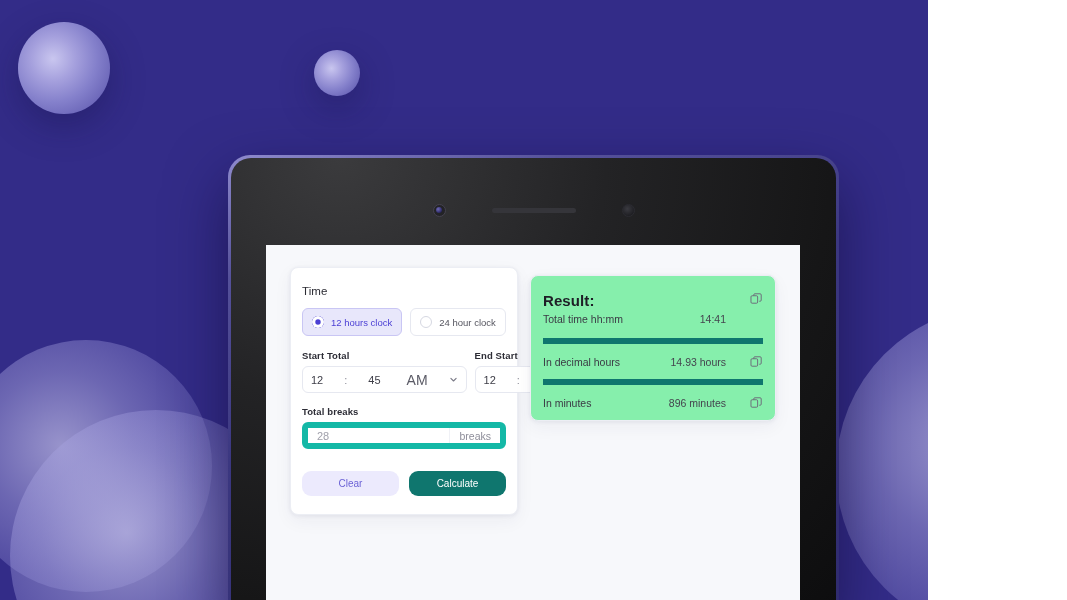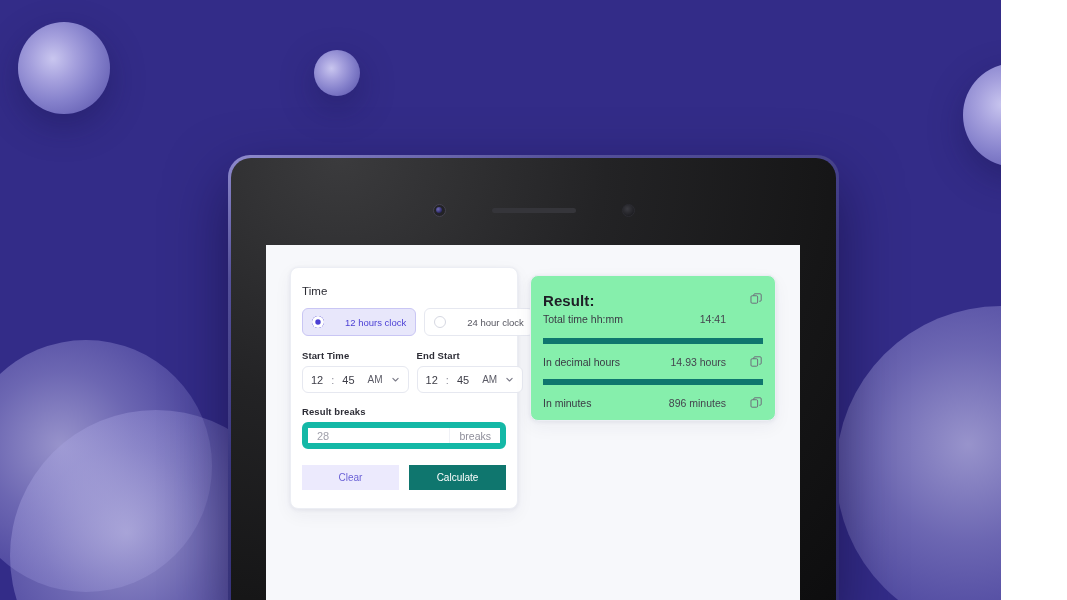--- a/index.html
+++ b/index.html
@@ -7,21 +7,21 @@
   html, body {
     width: 1067px;
     height: 600px;
     overflow: hidden;
     font-family: "Liberation Sans", sans-serif;
   }
 
   
   #backdrop {
     position: relative;
-    width: 1001px;
+    width: 928px;
     height: 600px;
     background: #332C88;
     overflow: hidden;
   }
 
   .sphere {
     position: absolute;
     border-radius: 50%;
     pointer-events: none;
   }
@@ -154,21 +154,21 @@
     display: flex;
     gap: 8px;
     margin-bottom: 14px;
   }
 
   .radio-option {
     flex: 1;
     height: 27px;
     display: flex;
     align-items: center;
-    gap: 21px;
+    gap: 7px;
     padding: 13px 9px;
     border-radius: 6px;
     border: 1px solid #e6e8f0;
     background: #ffffff;
     cursor: pointer;
   }
   .radio-option.selected {
     background: #e8e7fb;
     border-color: #c9c6f4;
   }
@@ -201,26 +201,26 @@
   .time-col { flex: 1; }
 
   .time-input {
     height: 27px;
     border: 1px solid #e6e8f0;
     border-radius: 6px;
     background: #fff;
     display: flex;
     align-items: center;
     padding: 0 8px;
-    gap: 8px;
+    gap: 21px;
     cursor: text;
   }
   .ti-num   { font-size: 11px; color: #3d3d47; }
   .ti-colon { font-size: 11px; color: #8d8d99; }
-  .ti-ampm  { font-size: 10px; color: #5b5b66; margin-left: 5px; }
+  .ti-ampm  { font-size: 14px; color: #5b5b66; margin-left: 5px; }
   .ti-chev  { margin-left: auto; display: flex; align-items: center; color: #7b7b88; }
 
   #breaks-field {
     height: 27px;
     border: 6px solid #14b8a6;
     border-radius: 6px;
     background: #fff;
     display: flex;
     align-items: center;
     margin-bottom: 16px;
@@ -241,28 +241,29 @@
     padding: 0 9px;
     font-size: 10.5px;
     color: #8e8e9a;
   }
 
   .button-row { display: flex; gap: 10px; }
 
   .btn {
     flex: 1;
     height: 25px;
-    border-radius: 0;
+    border-radius: 9px;
     border: none;
     font-size: 10px;
     cursor: pointer;
     font-family: "Liberation Sans", sans-serif;
     display: flex;
     align-items: center;
     justify-content: center;
+    margin-top: 6px;
   }
   #clear-button     { background: #eceafd; color: #6b62d6; }
   #calculate-button { background: #0f766e; color: #ffffff; }
 
   
   #result-card {
     width: 248px;
     background: #86efac;
     border-radius: 8px;
     border: 1px solid #eceef4;
@@ -343,21 +344,21 @@
               </div>
               <div class="radio-option">
                 <span class="radio-dot"></span>
                 <span class="radio-label">24 hour clock</span>
               </div>
             </div>
 
             <div class="time-row">
 
               <div class="time-col">
-                <div class="field-label">Start Time</div>
+                <div class="field-label">Start Total</div>
                 <div class="time-input">
                   <span class="ti-num">12</span>
                   <span class="ti-colon">:</span>
                   <span class="ti-num">45</span>
                   <span class="ti-ampm">AM</span>
                   <span class="ti-chev">
                     <svg width="9" height="9" viewBox="0 0 12 12" fill="none" stroke="currentColor" stroke-width="1.5" stroke-linecap="round" stroke-linejoin="round">
                         <polyline points="2.5,4.5 6,8 9.5,4.5"></polyline>
                       </svg>
                   </span>
@@ -374,21 +375,21 @@
                   <span class="ti-chev">
                     <svg width="9" height="9" viewBox="0 0 12 12" fill="none" stroke="currentColor" stroke-width="1.5" stroke-linecap="round" stroke-linejoin="round">
                         <polyline points="2.5,4.5 6,8 9.5,4.5"></polyline>
                       </svg>
                   </span>
                 </div>
               </div>
 
             </div>
 
-            <div class="field-label">Result breaks</div>
+            <div class="field-label">Total breaks</div>
 
             <div id="breaks-field">
               <span id="breaks-value" placeholder="28">28</span>
               <span id="breaks-unit">breaks</span>
             </div>
 
             <div class="button-row">
               <button class="btn" id="clear-button">Clear</button>
               <button class="btn" id="calculate-button">Calculate</button>
             </div>

